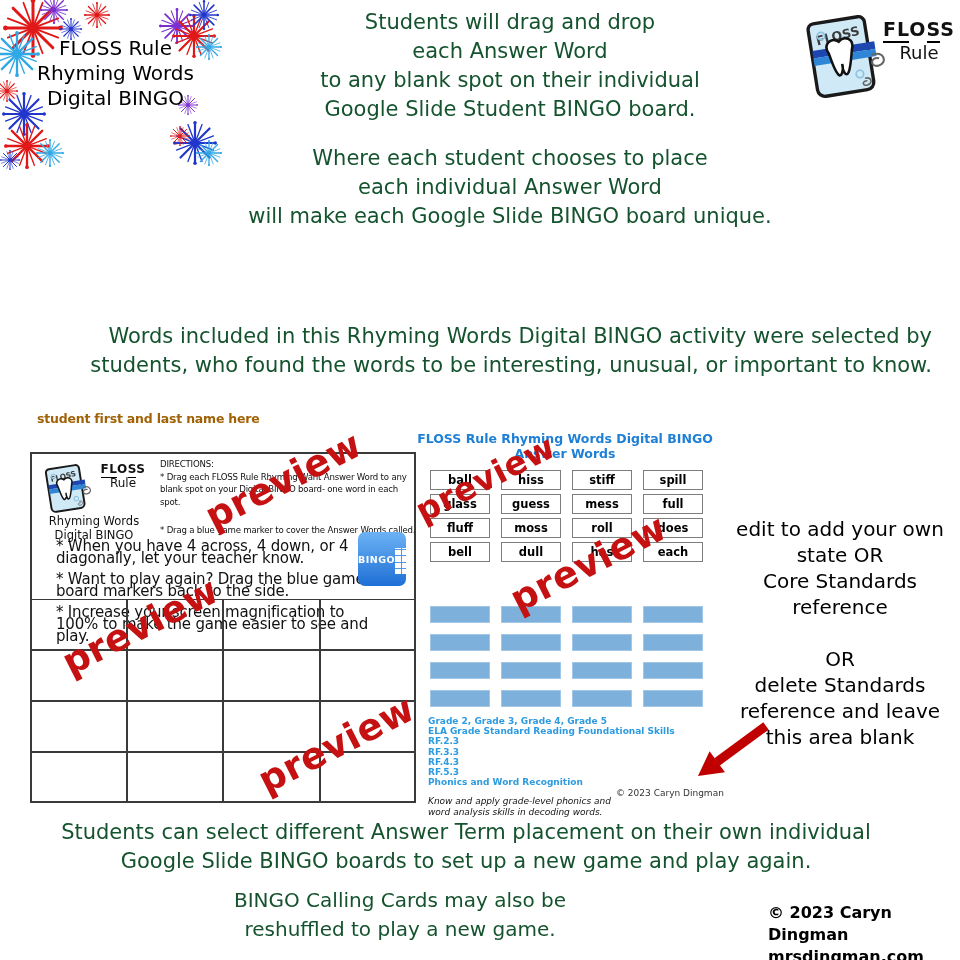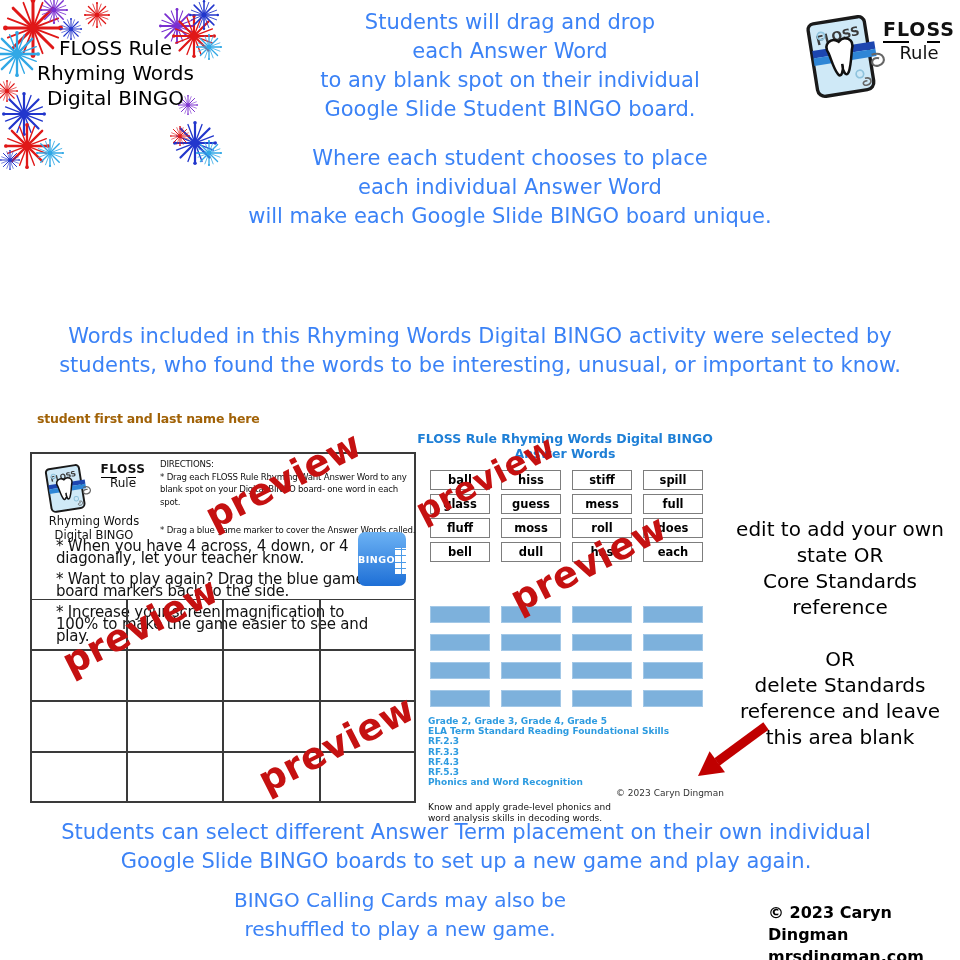--- a/index.html
+++ b/index.html
@@ -9,25 +9,25 @@
     font-family:"DejaVu Sans", sans-serif; color:#111; overflow:hidden;
   }
   .pre { white-space:pre-line; }
   
   .burst { position:absolute; }
   .corner-title {
     position:absolute; left:28px; top:36px; width:175px; text-align:center;
     font-size:20px; line-height:25px; font-weight:500; color:#000; z-index:2;
   }
   
-  .para { position:absolute; text-align:center; font-size:21px; line-height:29px; color:#3b82f6; }
+  .para { position:absolute; text-align:center; font-size:21px; line-height:29px; color:#14532d; }
   .p1 { left:250px; top:8px;   width:520px; }
   .p2 { left:200px; top:144px; width:620px; }
   .p3 { left:160px; top:251px; width:660px; }
-  .p4 { left:20px;  top:322px; width:920px; }
+  .p4 { left:12px;  top:322px; width:920px;text-align:right; }
   
   .brand { position:absolute; left:798px; top:4px; width:158px; height:112px; }
   .brand svg.box { position:absolute; left:0; top:0; width:92px; height:100px; }
   .brand .words { position:absolute; left:84px; top:14px; width:74px; text-align:center; }
   .brand .floss-word { font-size:19px; font-weight:600; letter-spacing:1px; }
   .brand .rule-word  { font-size:18px; margin-top:2px; }
   .ul { border-bottom:2px solid #000; padding-bottom:1px; }
   
   .name-label {
     position:absolute; left:37px; top:411px; font-size:12.5px; font-weight:700;
@@ -81,21 +81,21 @@
     width:60px; height:20px; background:#fff; border:1.6px solid #7d7d7d;
     display:flex; align-items:center; justify-content:center;
     font-size:11.5px; font-weight:700; color:#000;
   }
   .markers-grid { top:606px; row-gap:11px; }
   .marker { width:60px; height:17px; background:#7db1dc; border:1.5px solid #a3c8e7; }
   .standards {
     position:absolute; left:428px; top:716px; width:250px;
     font-size:9px; line-height:10.2px; font-weight:700; color:#2d9be0;
   }
-  .standards .desc { color:#111; font-weight:500; margin-top:15px; }
+  .standards .desc { color:#111; font-weight:500; margin-top:9px;font-style:italic; }
   .panel-copyright {
     position:absolute; left:616px; top:788px; font-size:9px; color:#333; font-weight:500;
   }
   
   .edit-note {
     position:absolute; left:712px; top:516px; width:256px; text-align:center;
     font-size:20px; line-height:26px; color:#000;
   }
   .red-arrow { position:absolute; left:692px; top:718px; width:90px; height:62px; }
   
@@ -323,21 +323,21 @@
       <div class="marker"></div>
       <div class="marker"></div>
     <div class="marker"></div>
       <div class="marker"></div>
       <div class="marker"></div>
       <div class="marker"></div>
   </div>
 
   <div class="standards">
     <div>Grade 2, Grade 3, Grade 4, Grade 5</div>
-    <div>ELA Term Standard Reading Foundational Skills</div>
+    <div>ELA Grade Standard Reading Foundational Skills</div>
     <div>RF.2.3</div>
     <div>RF.3.3</div>
     <div>RF.4.3</div>
     <div>RF.5.3</div>
     <div>Phonics and Word Recognition</div>
     <div class="desc pre">Know and apply grade-level phonics and
 word analysis skills in decoding words.</div>
   </div>
   <div class="panel-copyright">© 2023 Caryn Dingman</div>
 

